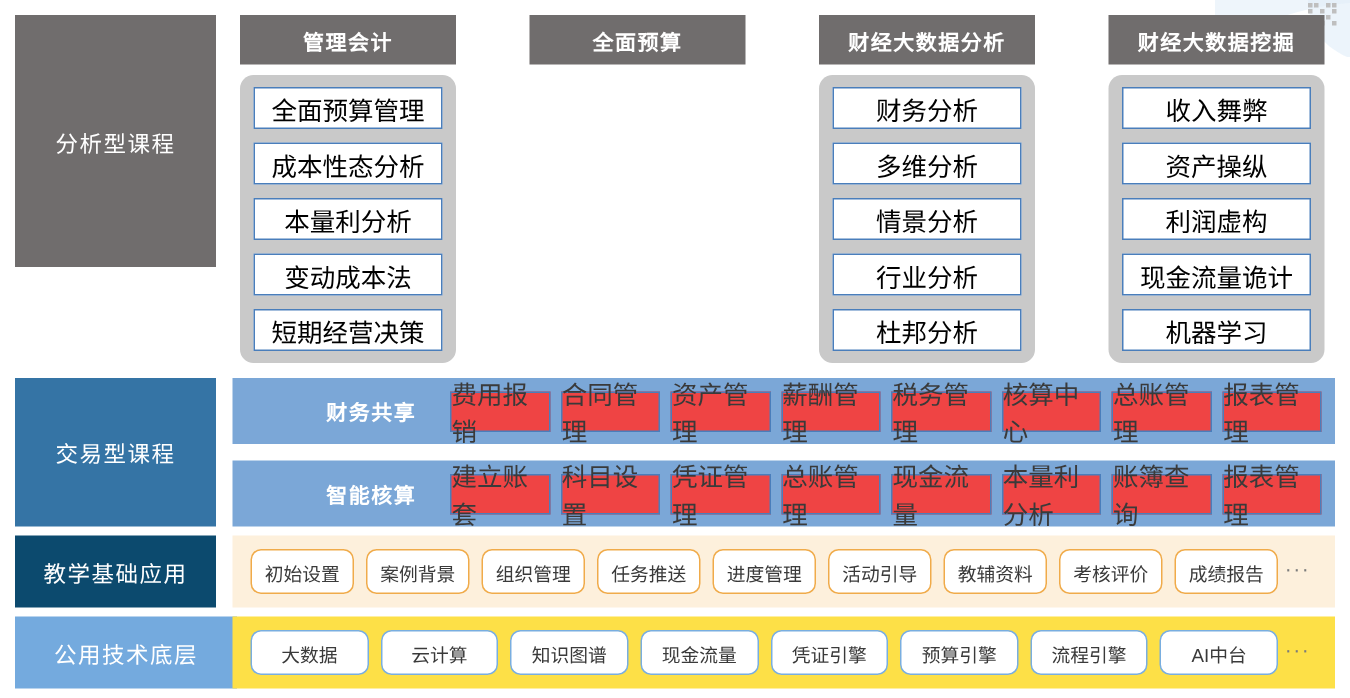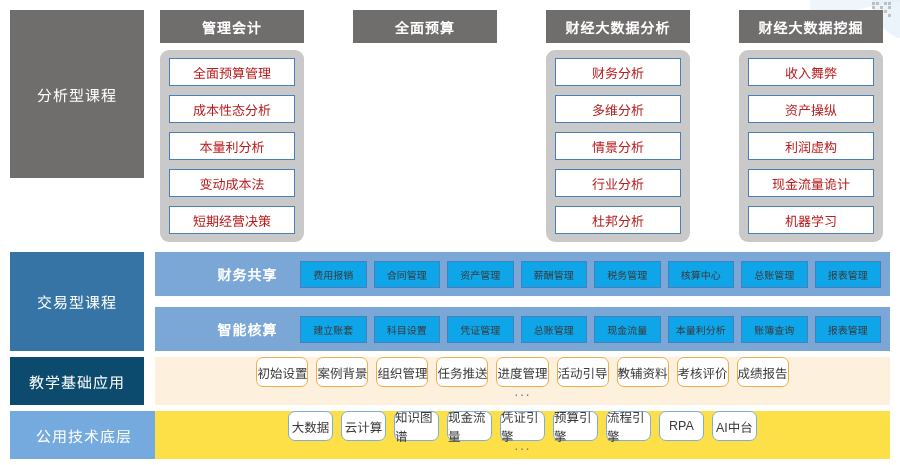--- a/index.html
+++ b/index.html
@@ -90,22 +90,22 @@
     flex-direction: column;
     justify-content: space-between;
   }
   .col-item {
     background: #ffffff;
     border: 1px solid #4a7ebb;
     height: 28px;
     display: flex;
     align-items: center;
     justify-content: center;
-    font-size: 13px;
-    color: #b91c1c;
+    font-size: 17px;
+    color: #000000;
     box-sizing: border-box;
   }
 
   .col-1 { left: 160px; }
   .col-2 { left: 353px; }
   .col-3 { left: 546px; }
   .col-4 { left: 739px; }
 
   
   .band {
@@ -134,42 +134,41 @@
     flex: 0 0 105px;
     text-align: center;
   }
   .band-items {
     display: flex;
     flex: 1 1 auto;
     gap: 7px;
   }
   .band-item {
     flex: 1 1 0;
-    background: #0ea5e9;
+    background: #ef4444;
     border: 1px solid #4a7ebb;
     height: 27px;
     display: flex;
     align-items: center;
     justify-content: center;
-    font-size: 10px;
+    font-size: 17px;
     color: #3a3a3a;
     box-sizing: border-box;
   }
 
   
   .pill-row {
     position: absolute;
     left: 155px;
     width: 735px;
     height: 48px;
     box-sizing: border-box;
     display: flex;
     align-items: center;
     padding: 0 12px;
-    flex-direction: column;
   }
   .row-teaching {
     top: 357px;
     background: #fdf0dc;
   }
   .row-tech {
     top: 411px;
     background: #fde047;
   }
   .pill-items {
@@ -313,19 +312,18 @@
 
   <div class="pill-row row-tech">
     <div class="pill-items">
       <div class="pill">大数据</div>
       <div class="pill">云计算</div>
       <div class="pill">知识图谱</div>
       <div class="pill">现金流量</div>
       <div class="pill">凭证引擎</div>
       <div class="pill">预算引擎</div>
       <div class="pill">流程引擎</div>
-      <div class="pill">RPA</div>
       <div class="pill">AI中台</div>
     </div>
     <div class="ellipsis">···</div>
   </div>
 
 </div>
 
 </body></html>

